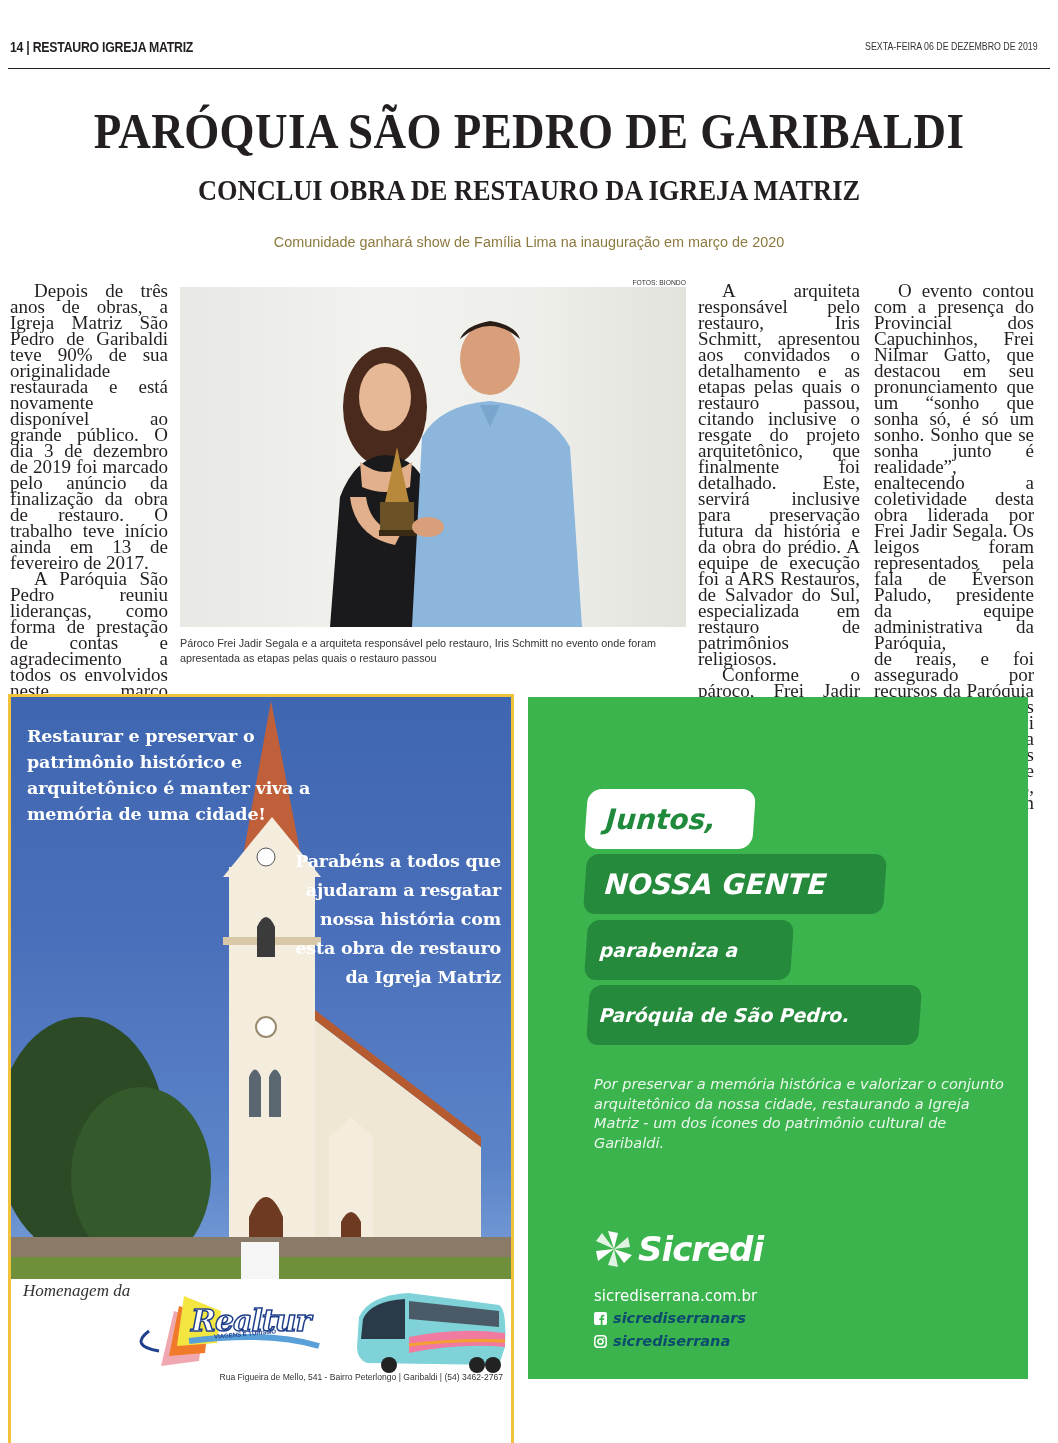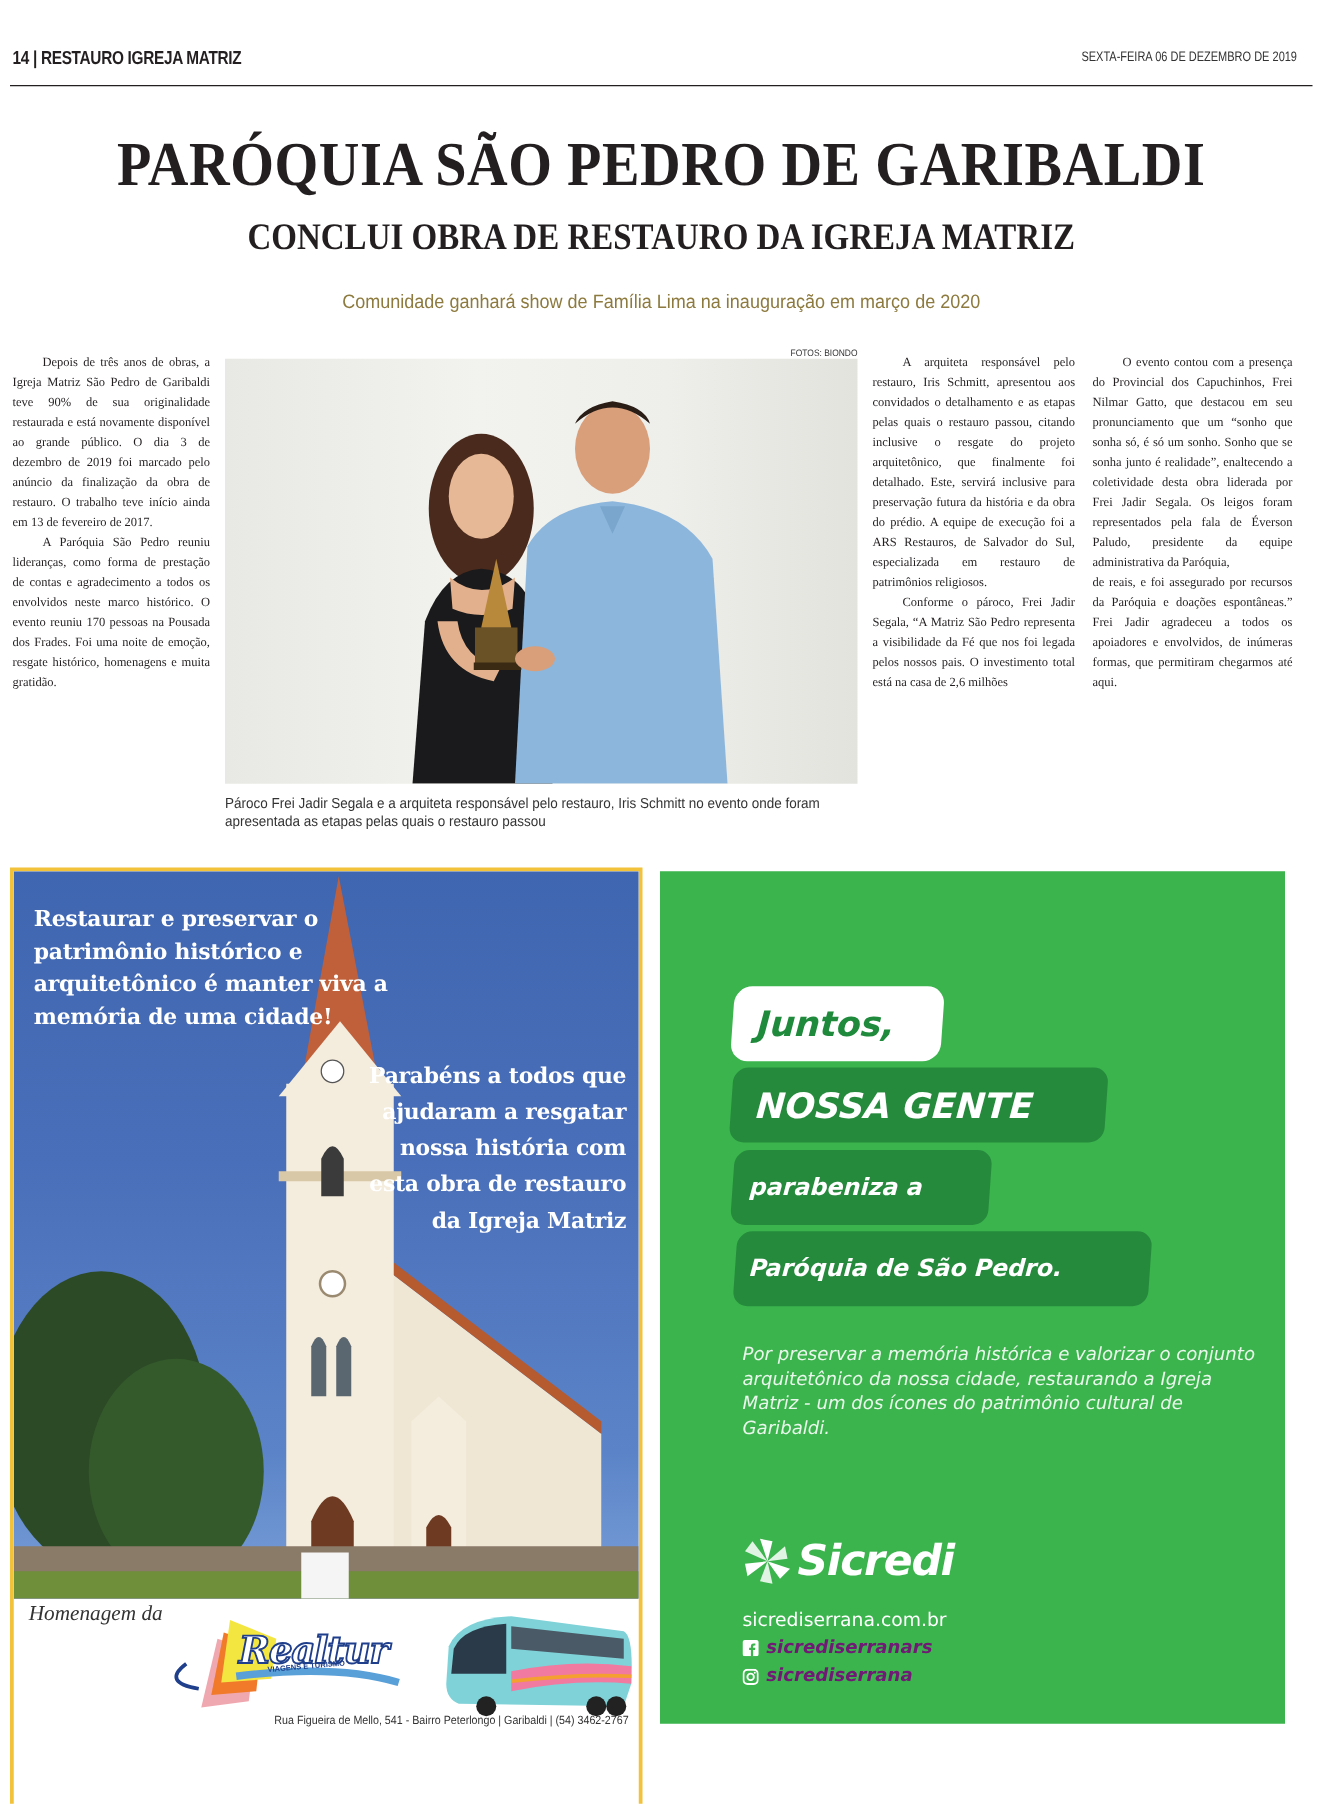--- a/index.html
+++ b/index.html
@@ -9,21 +9,21 @@
   
   .folio { position: absolute; left: 10px; top: 38px; font-family: "Liberation Sans", sans-serif; font-weight: bold; font-size: 15px; letter-spacing: -0.3px; transform: scaleX(0.82); transform-origin: left center; color: #231f20; }
   .dateline { position: absolute; right: 20px; top: 40px; font-family: "Liberation Sans", sans-serif; font-size: 11px; transform: scaleX(0.8); transform-origin: right center; color: #333; }
   .header-rule { position: absolute; left: 8px; right: 8px; top: 68px; height: 1px; background: #231f20; }
 
   .headline { position: absolute; left: 0; width: 1058px; top: 103px; text-align: center; font-family: "Liberation Serif", serif; font-size: 50px; letter-spacing: 0.5px; line-height: 56px; transform: scaleX(0.9); transform-origin: center; color: #231f20; }
   .subhead { position: absolute; left: 0; width: 1058px; top: 172px; text-align: center; font-family: "Liberation Serif", serif; font-size: 30px; line-height: 36px; transform: scaleX(0.88); transform-origin: center; color: #231f20; }
   .deck { position: absolute; left: 0; width: 1058px; top: 233px; text-align: center; font-family: "Liberation Sans", sans-serif; font-size: 15.5px; color: #8d7a3e; transform: scaleX(0.93); transform-origin: center; }
 
   
-  .col { position: absolute; font-family: "Liberation Serif", serif; font-size: 10px; line-height: 16px; text-align: justify; color: #231f20; }
+  .col { position: absolute; font-family: "Liberation Serif", serif; font-size: 19px; line-height: 16px; text-align: justify; color: #231f20; }
   .col p { text-indent: 24px; }
   .col1 { left: 10px; top: 283px; width: 158px; }
   .col3 { left: 698px; top: 283px; width: 162px; }
   .col4 { left: 874px; top: 283px; width: 160px; }
 
   .photo-credit { position: absolute; left: 580px; top: 278px; width: 106px; text-align: right; font-family: "Liberation Sans", sans-serif; font-size: 7.5px; color: #333; transform: scaleX(0.9); transform-origin: right center; }
   .photo { position: absolute; left: 180px; top: 287px; width: 506px; height: 340px; background: linear-gradient(90deg, #e8e9e4 0%, #f2f2ee 40%, #eeeeea 70%, #e2e3dd 100%); overflow: hidden; }
   .caption { position: absolute; left: 180px; top: 635px; width: 506px; font-family: "Liberation Sans", sans-serif; font-size: 11.6px; line-height: 15px; color: #333; transform: scaleX(0.93); transform-origin: left top; width: 545px; }
 
   
@@ -42,21 +42,21 @@
   .ad-right { position: absolute; left: 528px; top: 697px; width: 500px; height: 682px; background: #3bb44d; overflow: hidden; }
   .pill { position: absolute; font-family: "DejaVu Sans", sans-serif; font-weight: bold; font-style: italic; border-radius: 12px; display: flex; align-items: center; }
   .pill-juntos { left: 58px; top: 92px; width: 168px; height: 60px; background: #ffffff; color: #1f8a3b; font-size: 28px; padding-left: 20px; border-radius: 14px; transform: skewX(-4deg); }
   .pill-gente { left: 57px; top: 157px; width: 300px; height: 60px; background: #268a3d; color: #ffffff; font-size: 28px; padding-left: 20px; transform: skewX(-4deg); }
   .pill-parab { left: 58px; top: 223px; width: 206px; height: 60px; background: #268a3d; color: #ffffff; font-size: 19px; padding-left: 14px; transform: skewX(-4deg); }
   .pill-paroquia { left: 60px; top: 288px; width: 332px; height: 60px; background: #268a3d; color: #ffffff; font-size: 19px; padding-left: 12px; transform: skewX(-4deg); }
   .sicredi-text { position: absolute; left: 66px; top: 378px; font-family: "DejaVu Sans", sans-serif; font-style: italic; font-size: 14.5px; line-height: 19.5px; color: #eaf7ec; }
   .sicredi-logo { position: absolute; left: 66px; top: 532px; display: flex; align-items: center; }
   .sicredi-logo .name { font-family: "DejaVu Sans", sans-serif; font-weight: bold; font-style: italic; font-size: 34px; color: #ffffff; margin-left: 4px; letter-spacing: -1px; }
   .sicredi-site { position: absolute; left: 66px; top: 590px; font-family: "DejaVu Sans", sans-serif; font-size: 15px; color: #ffffff; }
-  .social { position: absolute; left: 66px; display: flex; align-items: center; font-family: "DejaVu Sans", sans-serif; font-weight: bold; font-style: italic; font-size: 14.5px; color: #701a75; }
+  .social { position: absolute; left: 66px; display: flex; align-items: center; font-family: "DejaVu Sans", sans-serif; font-weight: bold; font-style: italic; font-size: 14.5px; color: #0c4a6e; }
   .social-fb { top: 613px; }
   .social-ig { top: 636px; }
   .social .ico { width: 13px; height: 13px; margin-right: 6px; display: inline-block; }
 </style>
 </head>
 <body>
 
 <div class="folio">14 | RESTAURO IGREJA MATRIZ</div>
 <div class="dateline">SEXTA-FEIRA 06 DE DEZEMBRO DE 2019</div>
 <div class="header-rule"></div>

